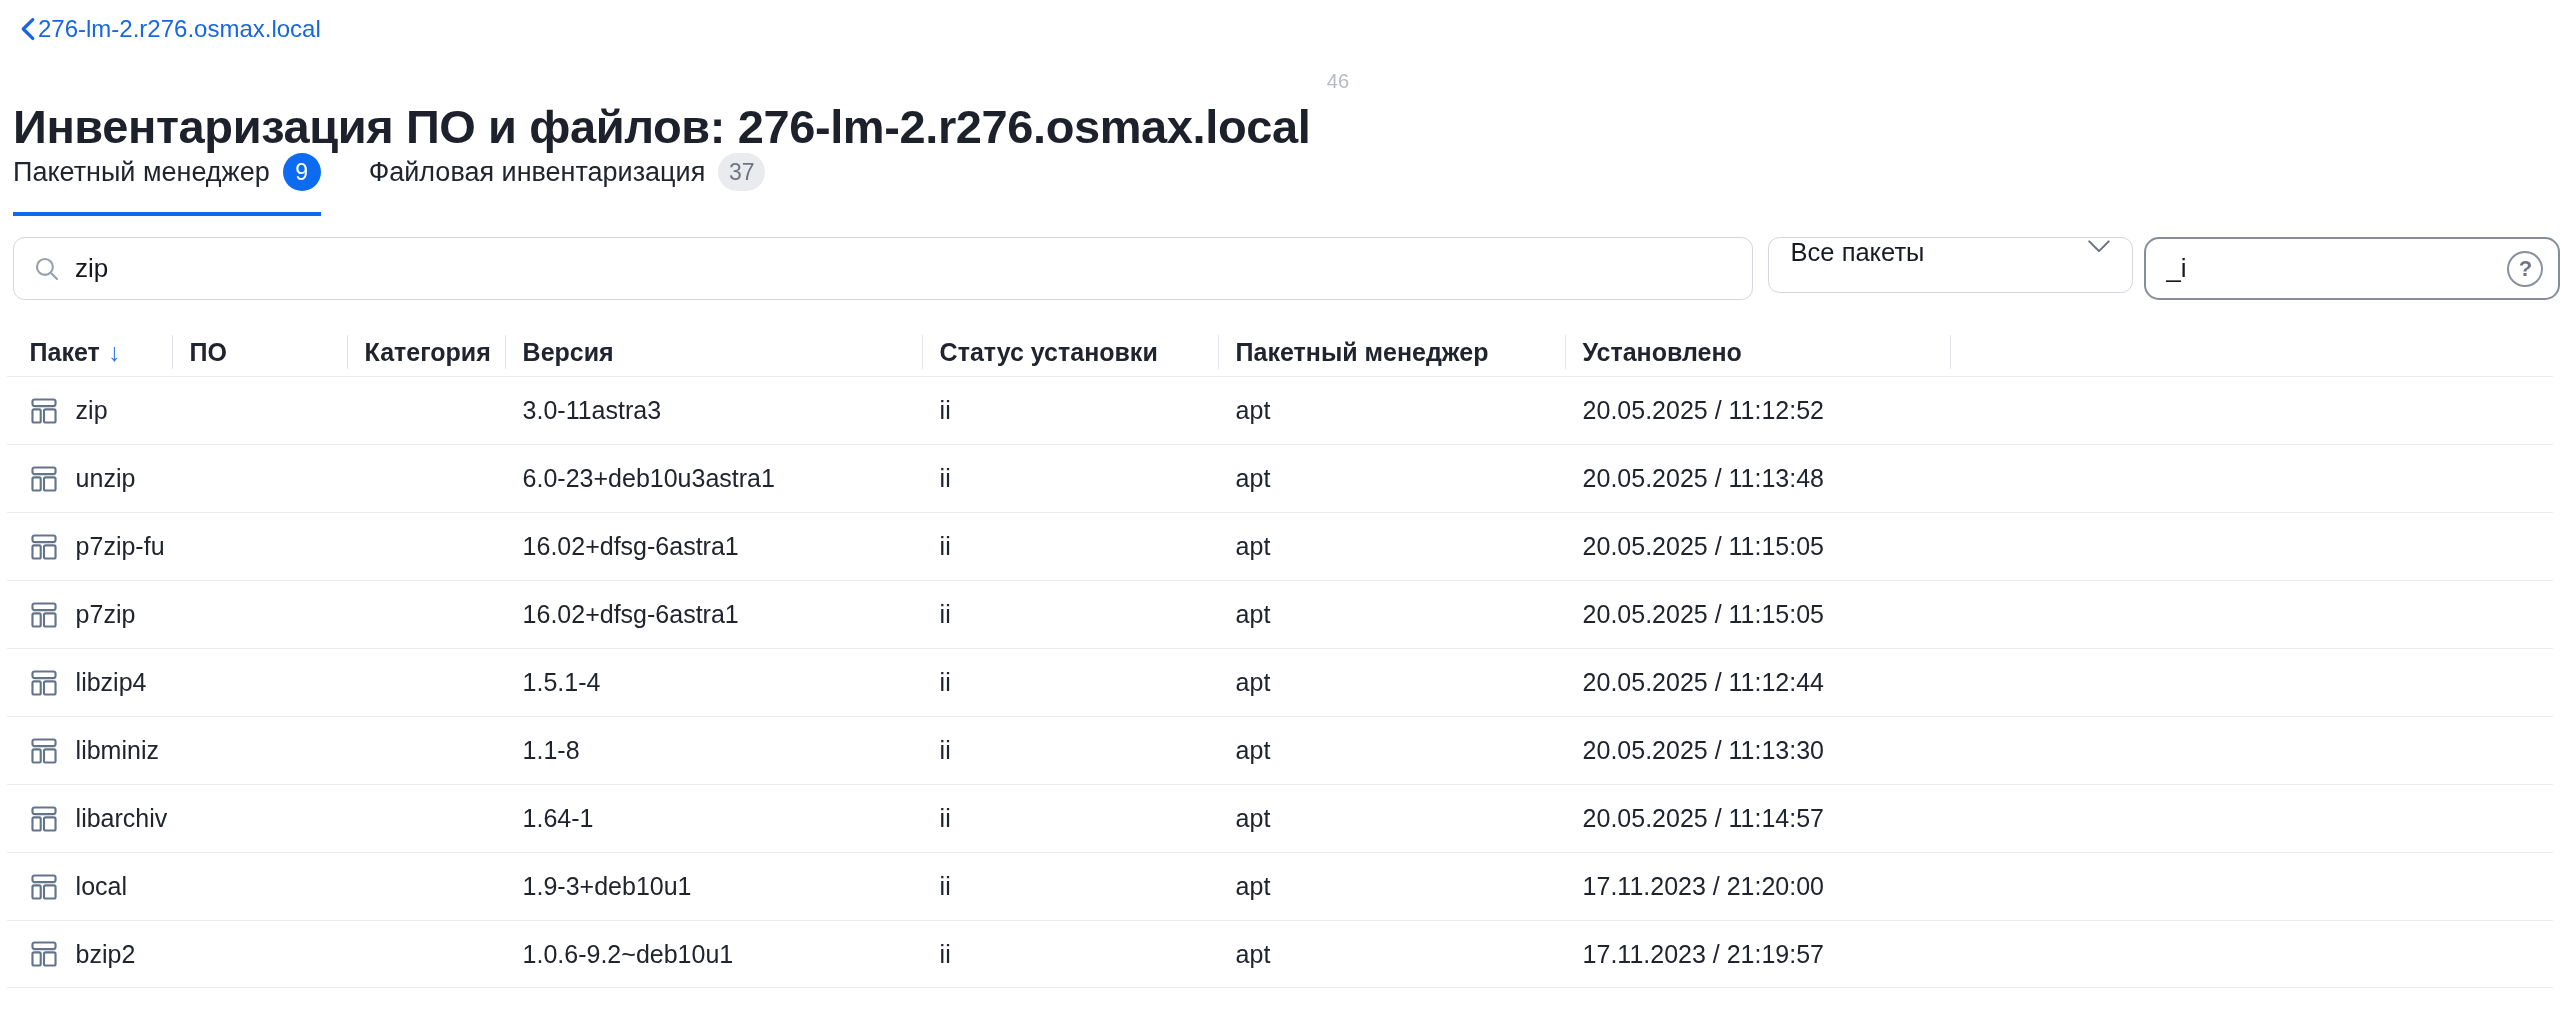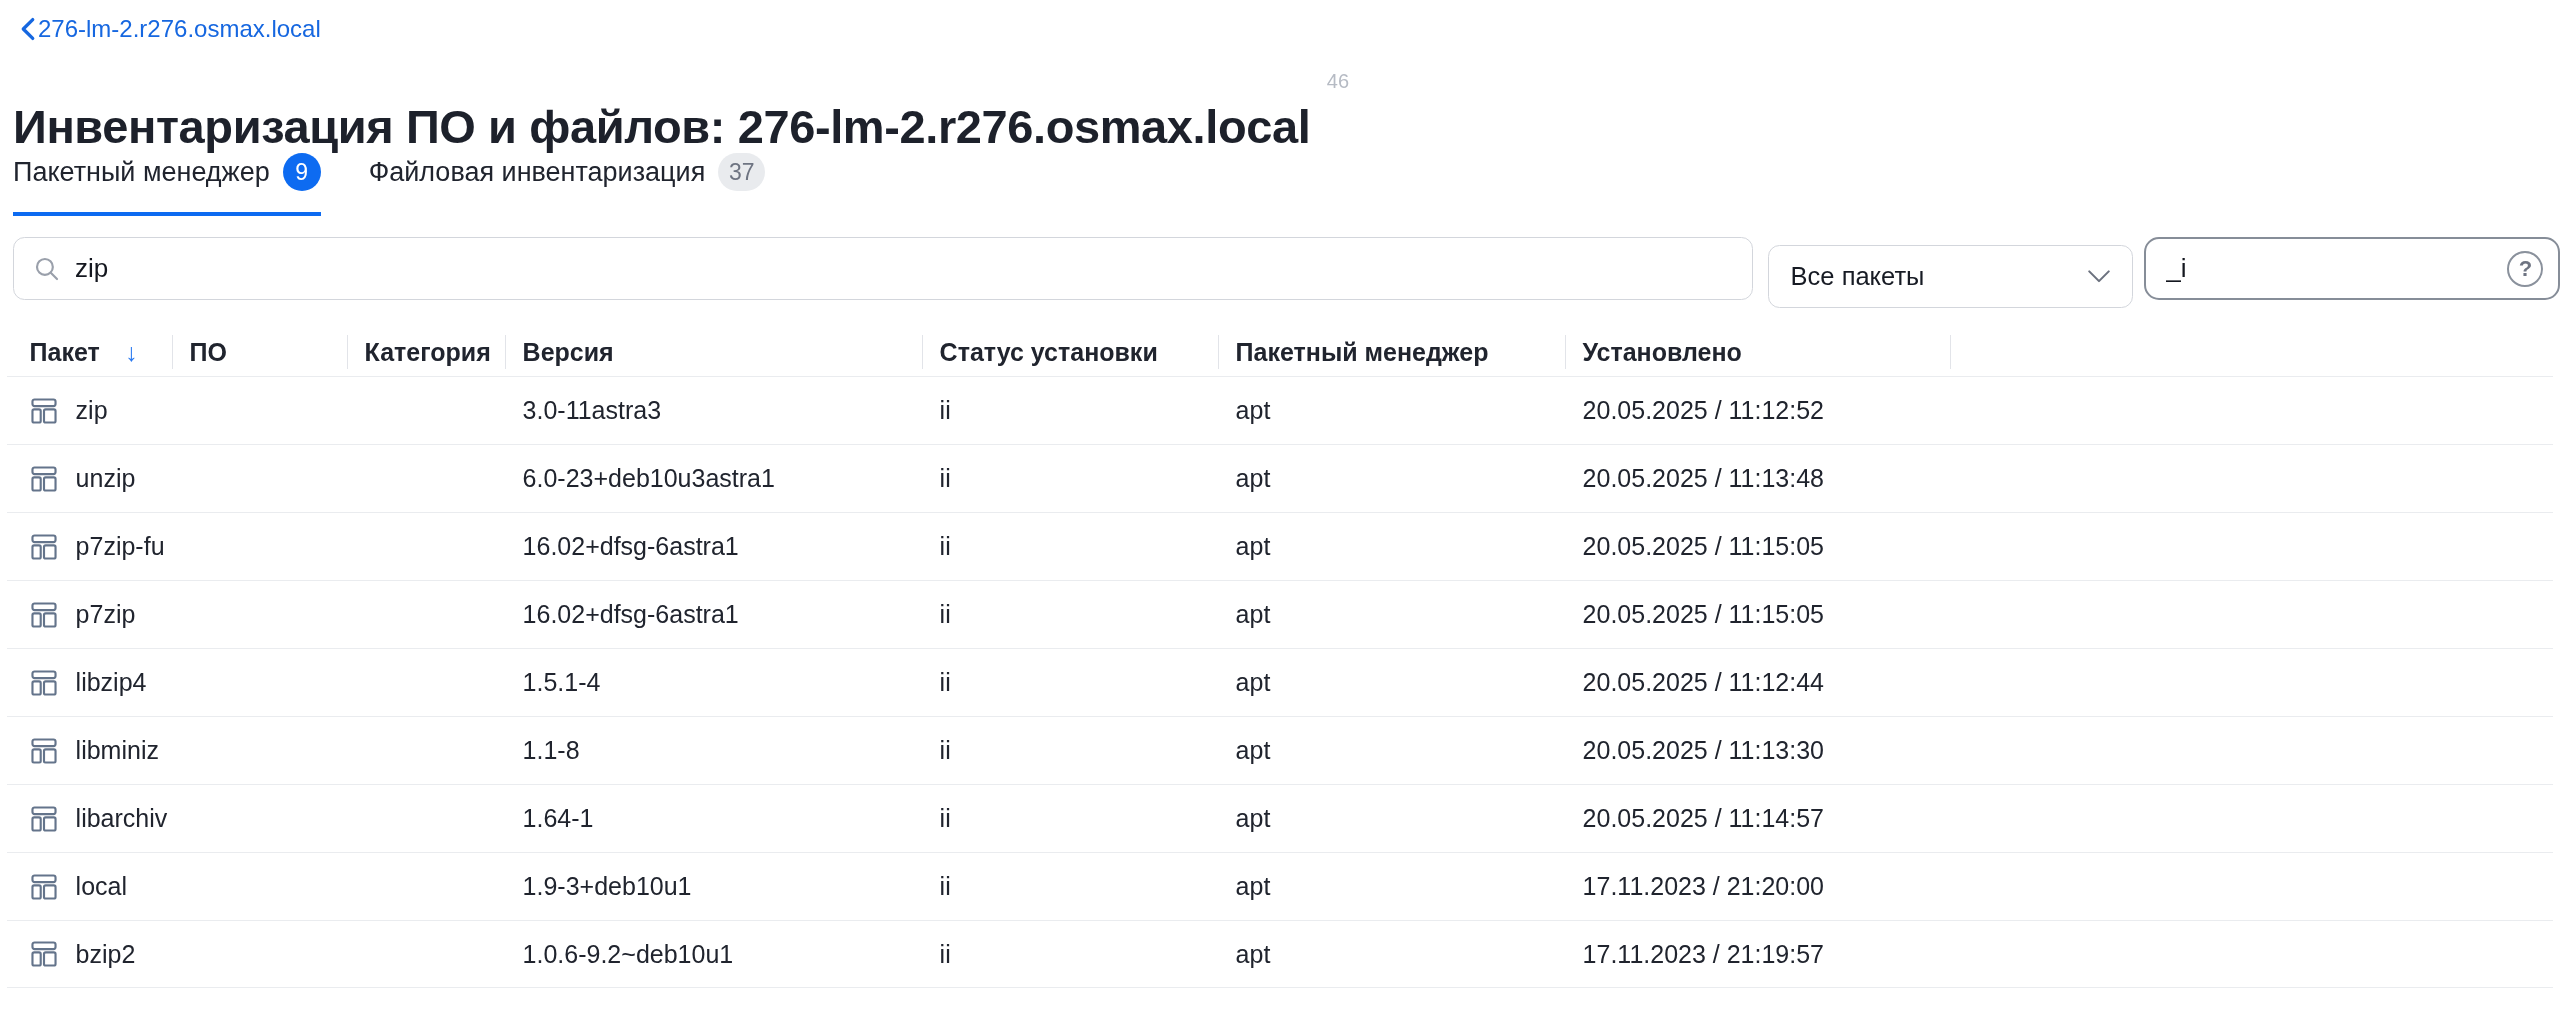--- a/index.html
+++ b/index.html
@@ -26,38 +26,38 @@
            font-size:23px; font-weight:500; }
   .badge.blue { background:#0d6bf1; color:#ffffff; }
   .badge.gray { background:#e9ebee; color:#6e7482; }
 
   
   .filters { position:absolute; left:13px; top:237px; right:15.6px; height:63px; display:flex; }
   .search-box { width:1780px; height:63px; border:1.6px solid #d3d6dc; border-radius:11.5px;
                 display:flex; align-items:center; padding:0 18px; gap:13px; background:#fff; }
   .search-box input { border:none; outline:none; flex:1; font-size:26px; font-weight:500;
                       color:#14171f; font-family:inherit; background:transparent; }
-  .select-box { width:372px; height:63px; border:1.6px solid #d3d6dc; border-radius:11.5px;
-                margin-left:15px; display:flex; align-items:center; justify-content:space-between;
-                padding:0 20px 0 21.4px; font-size:25.5px; color:#171b24; cursor:pointer; background:#fff;margin-top:8px; }
+  .select-box { width:372px; height:56px; border:1.6px solid #d3d6dc; border-radius:11.5px;
+                margin-left:15px; display:flex; justify-content:space-between;
+                padding:0 20px 0 21.4px; font-size:25.5px; color:#171b24; cursor:pointer; background:#fff; }
   .query-box { width:425px; height:63px; border:2.5px solid #868d98; border-radius:15px;
                margin-left:11.5px; display:flex; align-items:center; padding:0 15px 0 20px; background:#fff; }
   .query-box input { border:none; outline:none; flex:1; font-size:26px; color:#14171f;
                      font-family:inherit; background:transparent; }
   .help-circle { width:36px; height:36px; border:2.5px solid #8a919c; border-radius:50%;
                  display:flex; align-items:center; justify-content:center;
                  color:#6e7482; font-size:22px; font-weight:700; cursor:pointer; flex:none; }
 
   
   .table { position:absolute; left:6.6px; right:23px; top:328px; }
   .grid-row { display:grid; grid-template-columns:165px 175px 158px 417px 296px 347px 385px auto; }
   .thead { height:48px; }
   .th { position:relative; display:flex; align-items:center; font-size:25px; font-weight:600;
         color:#20242e; padding-left:18px; white-space:nowrap; overflow:hidden; cursor:pointer; }
-  .th:first-child { padding-left:23px;gap:17px; }
+  .th:first-child { padding-left:23px; }
   .th:not(:first-child)::before { content:""; position:absolute; left:0; top:6.6px; bottom:6.6px;
         width:1.6px; background:#e2e4e9; }
   .sort-arrow { color:#2b7af0; font-size:25px; margin-left:8.2px; }
   .tbody .grid-row { height:68px; border-top:1.6px solid #eaecef; }
   .tbody .grid-row:last-child { border-bottom:1.6px solid #eaecef; }
   .td { display:flex; align-items:center; font-size:25px; font-weight:400; color:#20242e;
         padding-left:18px; white-space:nowrap; overflow:hidden; }
   .td.pkg { padding-left:23px; gap:18px; }
   .pkg-icon { flex:none; display:flex; }
 </style>

